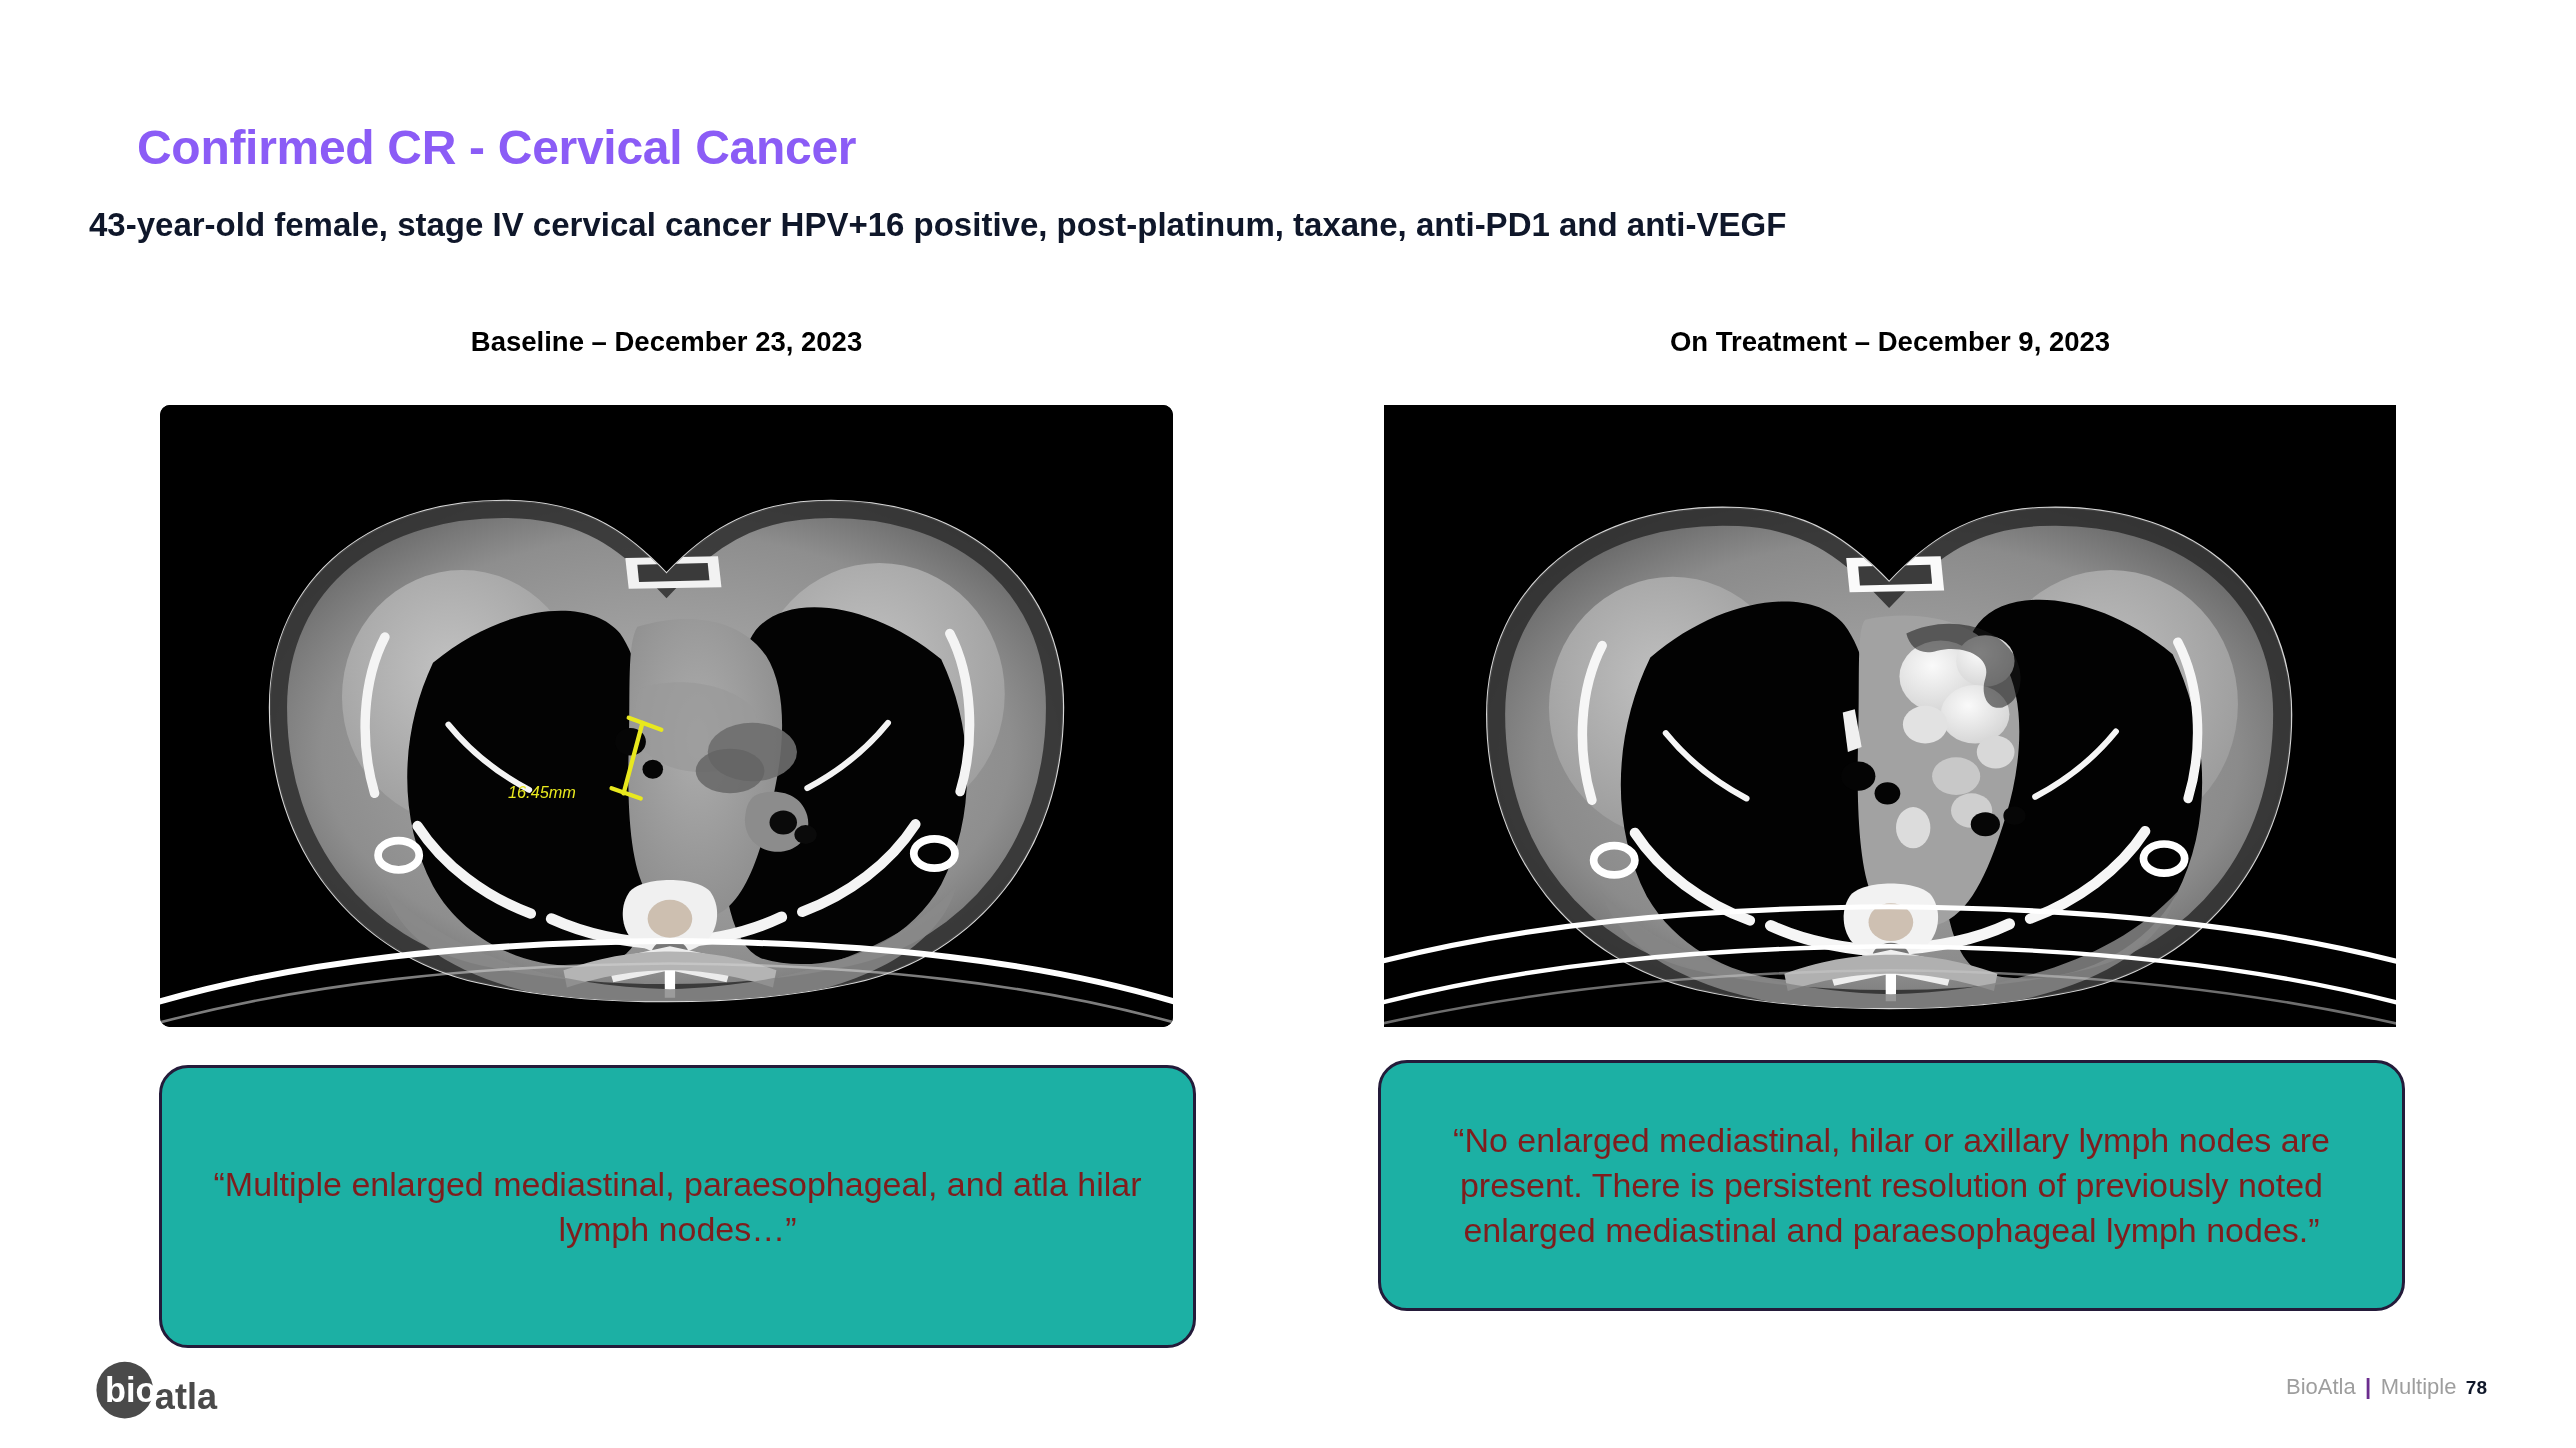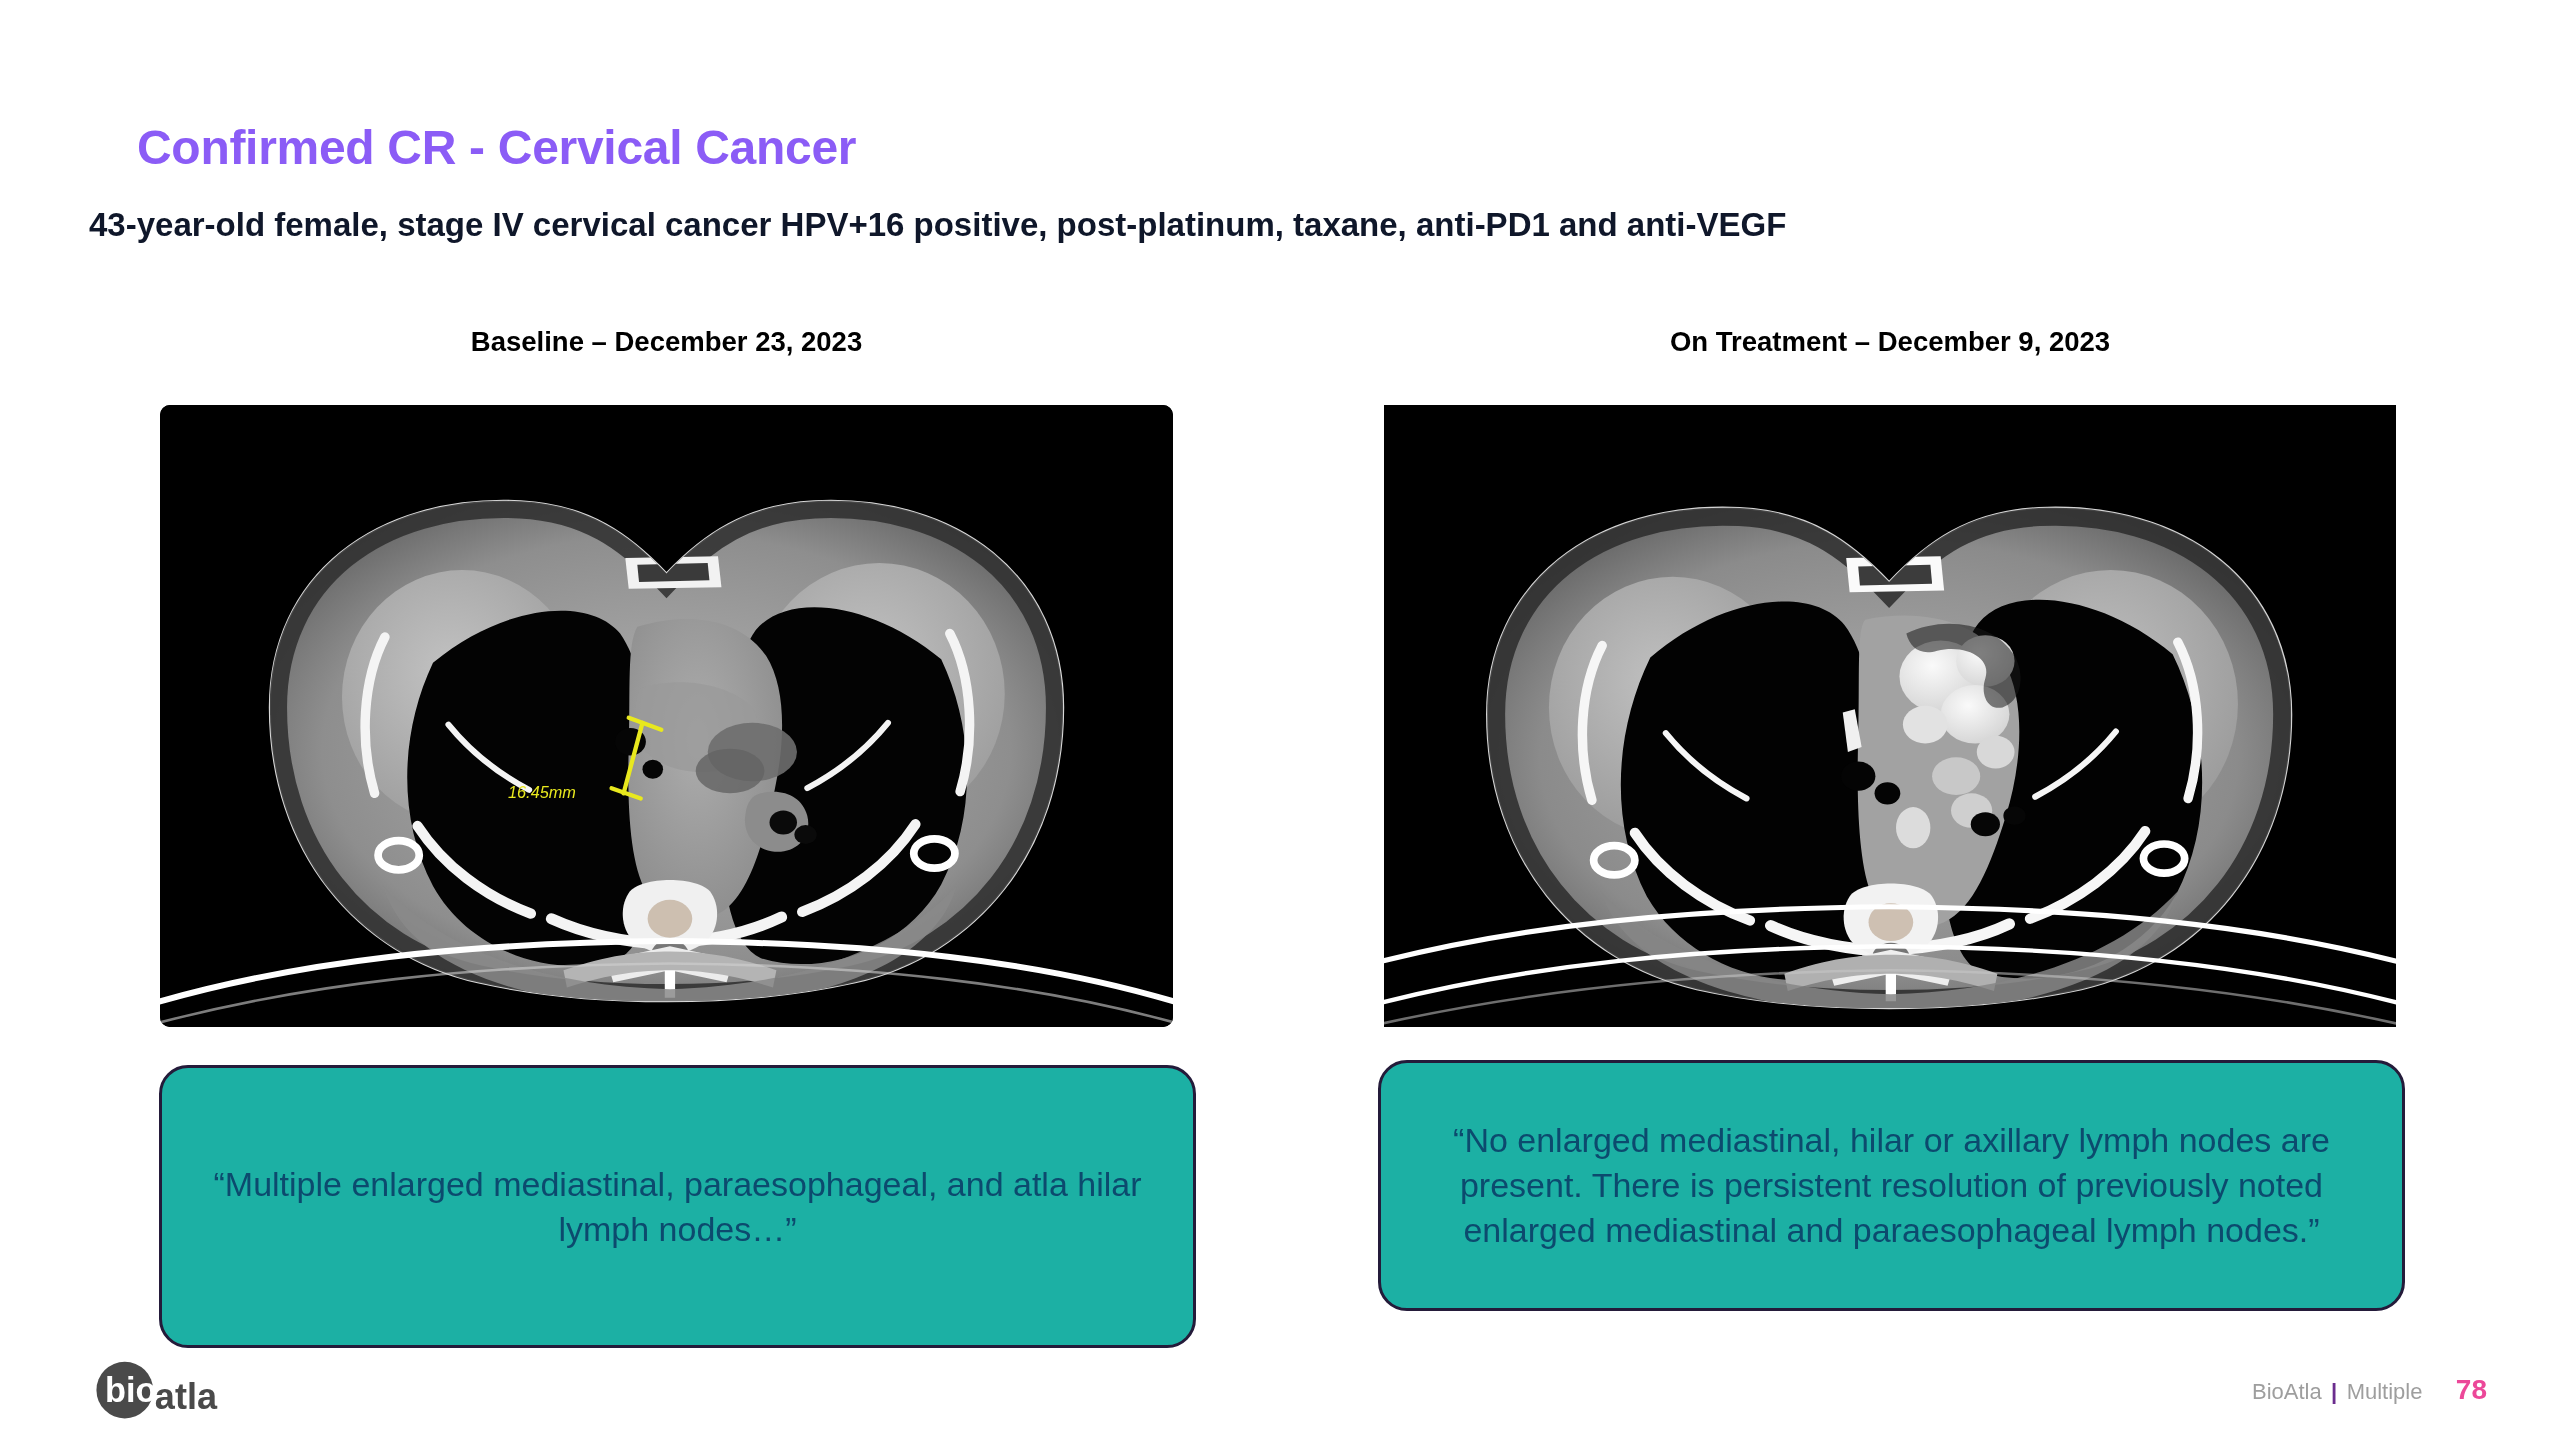--- a/index.html
+++ b/index.html
@@ -76,21 +76,21 @@
   .quote-box {
     position: absolute;
     background: #1CB0A4;
     border: 3.4px solid #241B3A;
     border-radius: 29px;
     box-sizing: border-box;
     display: flex;
     align-items: center;
     justify-content: center;
     text-align: center;
-    color: #0c4a6e;
+    color: #7f1d1d;
     font-size: 34px;
     line-height: 1.32;
     padding: 12px 29px;
   }
   #quote-baseline {
     left: 159px;
     top: 1065px;
     width: 1037px;
     height: 283px;
   }
@@ -116,24 +116,24 @@
     top: 1374px;
     font-size: 22px;
     color: #9E9E9E;
     white-space: nowrap;
     display: flex;
     align-items: baseline;
     gap: 9.4px;
   }
   #footer-sep { color: #6B2D8E; font-weight: bold; }
   #footer-page {
-    color: #ec4899;
+    color: #0f172a;
     font-weight: bold;
-    font-size: 28px;
-    margin-left: 24px;
+    font-size: 19px;
+    margin-left: 0;
   }
 </style>
 </head>
 <body>
 
 <div id="slide-title">Confirmed CR - Cervical Cancer</div>
 
 <div id="slide-subtitle">43-year-old female, stage IV cervical cancer HPV+16 positive, post-platinum, taxane, anti-PD1 and anti-VEGF</div>
 
 <div class="col-header" id="header-baseline">Baseline – December 23, 2023</div>

